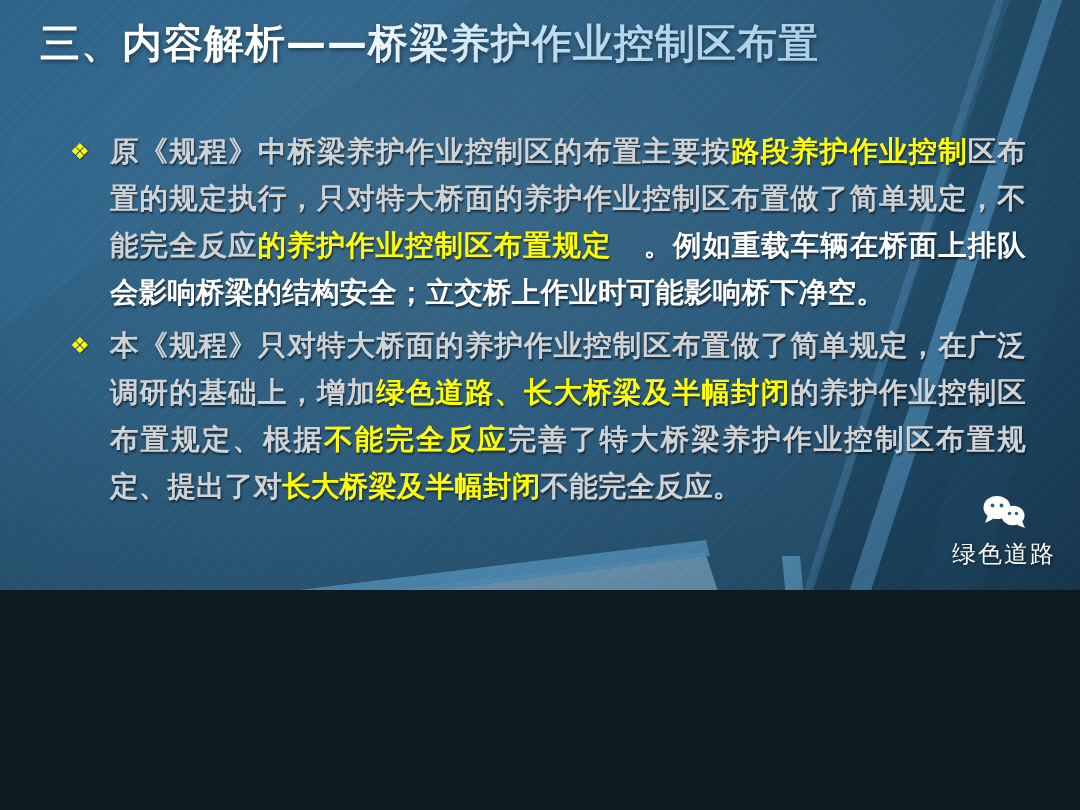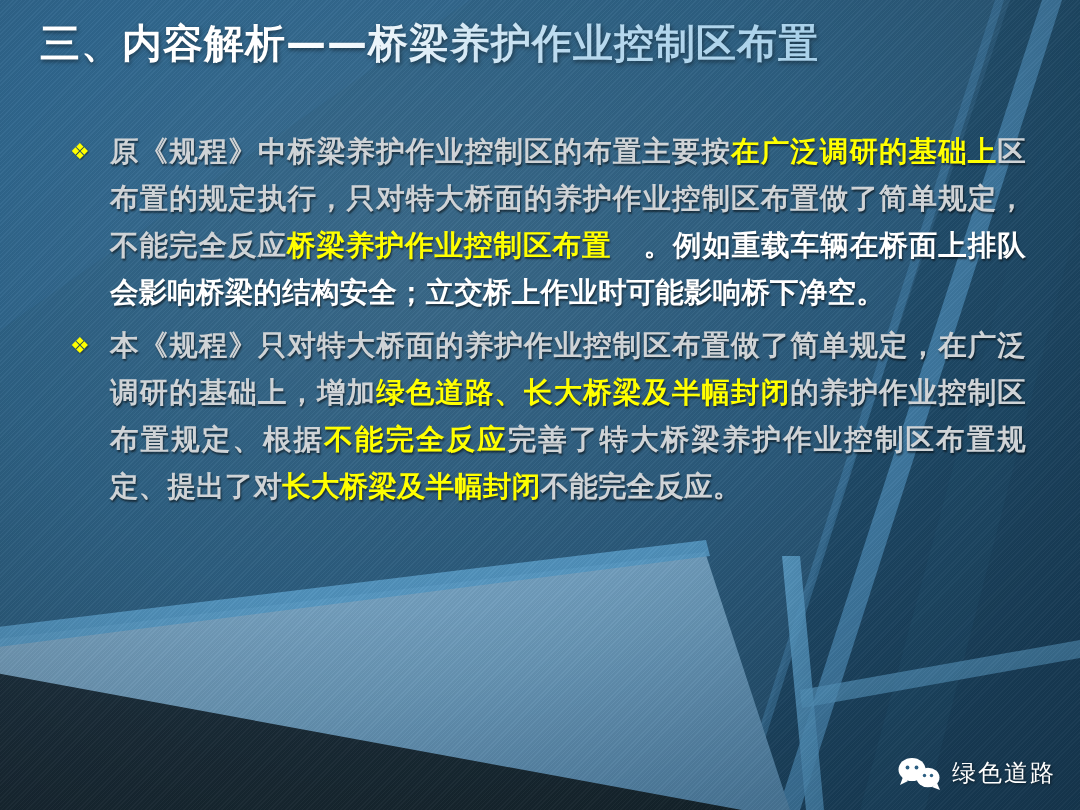--- a/index.html
+++ b/index.html
@@ -1,20 +1,20 @@
 <!DOCTYPE html>
 <html><head>
 <meta charset="utf-8">
 <style>
   html,body{margin:0;padding:0;background:#0d1a22;}
   body{font-family:"DejaVu Sans","Liberation Sans",sans-serif;}
 
   #slide{
     position:relative;
-    width:1080px;height:810px;
+    width:1080px;height:590px;
     overflow:hidden;
     background:#2d5f82;
   }
 
   
   .bg-layer{position:absolute;inset:0;}
   .poly{position:absolute;top:0;left:0;width:1080px;height:810px;}
 
   
   .texture{
@@ -164,31 +164,31 @@
     <div class="texture"></div>
     <div class="vignette"></div>
   </div>
 
   <div id="title">三、内容解析——桥梁养护作业控制区布置</div>
 
   <div id="body-area">
 
     <div class="bullet-row">
       <div class="bullet-mark">❖</div>
-      <div class="bullet-text"><span>原《规程》中桥梁养护作业控制区的布置主要按</span><span class="hl">在广泛调研的基础上</span><span>区布置的规定执行，只对特大桥面的养护作业控制区布置做了简单规定，不能完全反应</span><span class="hl">桥梁养护作业控制区布置</span><span class="wht">。例如重载车辆在桥面上排队会影响桥梁的结构安全；立交桥上作业时可能影响桥下净空。</span></div>
+      <div class="bullet-text"><span>原《规程》中桥梁养护作业控制区的布置主要按</span><span class="hl">路段养护作业控制</span><span>区布置的规定执行，只对特大桥面的养护作业控制区布置做了简单规定，不能完全反应</span><span class="hl">的养护作业控制区布置规定</span><span class="wht">。例如重载车辆在桥面上排队会影响桥梁的结构安全；立交桥上作业时可能影响桥下净空。</span></div>
     </div>
 
     <div class="bullet-row">
       <div class="bullet-mark">❖</div>
       <div class="bullet-text"><span>本《规程》只对特大桥面的养护作业控制区布置做了简单规定，在广泛调研的基础上，增加</span><span class="hl">绿色道路、长大桥梁及半幅封闭</span><span>的养护作业控制区布置规定、根据</span><span class="hl">不能完全反应</span><span>完善了特大桥梁养护作业控制区布置规定、提出了对</span><span class="hl">长大桥梁及半幅封闭</span><span>不能完全反应。</span></div>
     </div>
 
   </div>
 
-  <div style="position:absolute;right:24px;bottom:20px;display:flex;align-items:center;gap:10px;">
+  <div style="position:absolute;right:24px;bottom:20px;display:flex;align-items:center;gap:10px;flex-direction:column;">
     <span style="display:inline-block;width:46px;height:34px;">
       <svg viewBox="0 0 46 34" width="46" height="34">
         <g fill="#ffffff">
           <ellipse cx="16" cy="13.5" rx="13.5" ry="11.5"></ellipse>
           <polygon points="7,21 4,29 12,25"></polygon>
           <ellipse cx="32" cy="21.5" rx="11.5" ry="9.8"></ellipse>
           <polygon points="41,27 44,34 36,31"></polygon>
         </g>
         <g fill="#2c5f82">
           <circle cx="11.5" cy="11.5" r="1.9"></circle>

